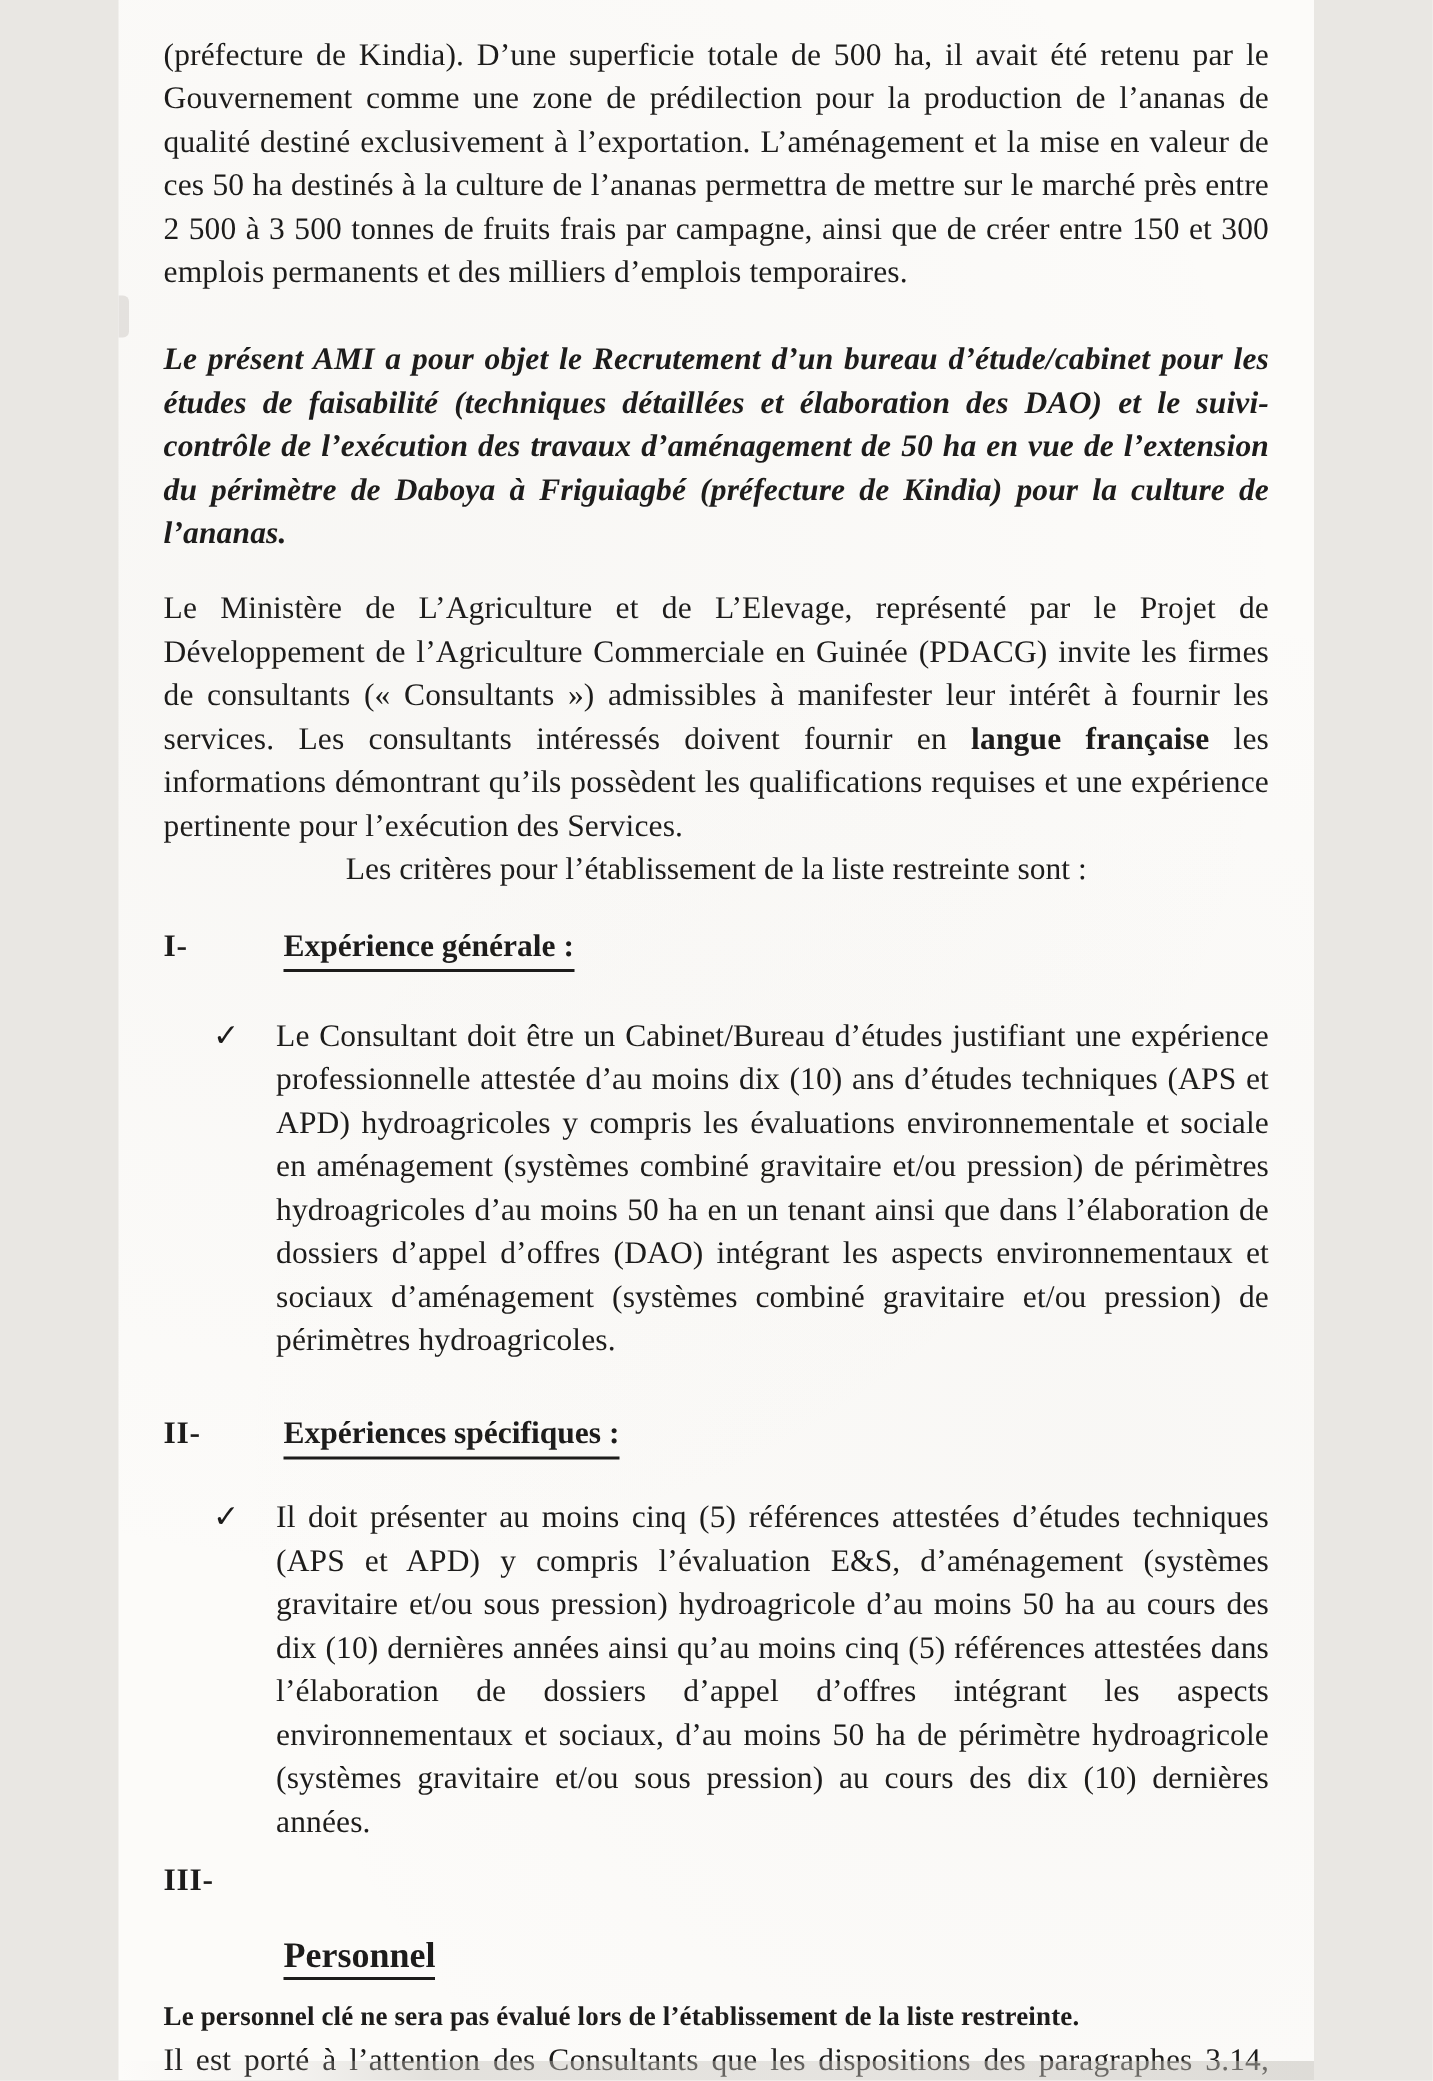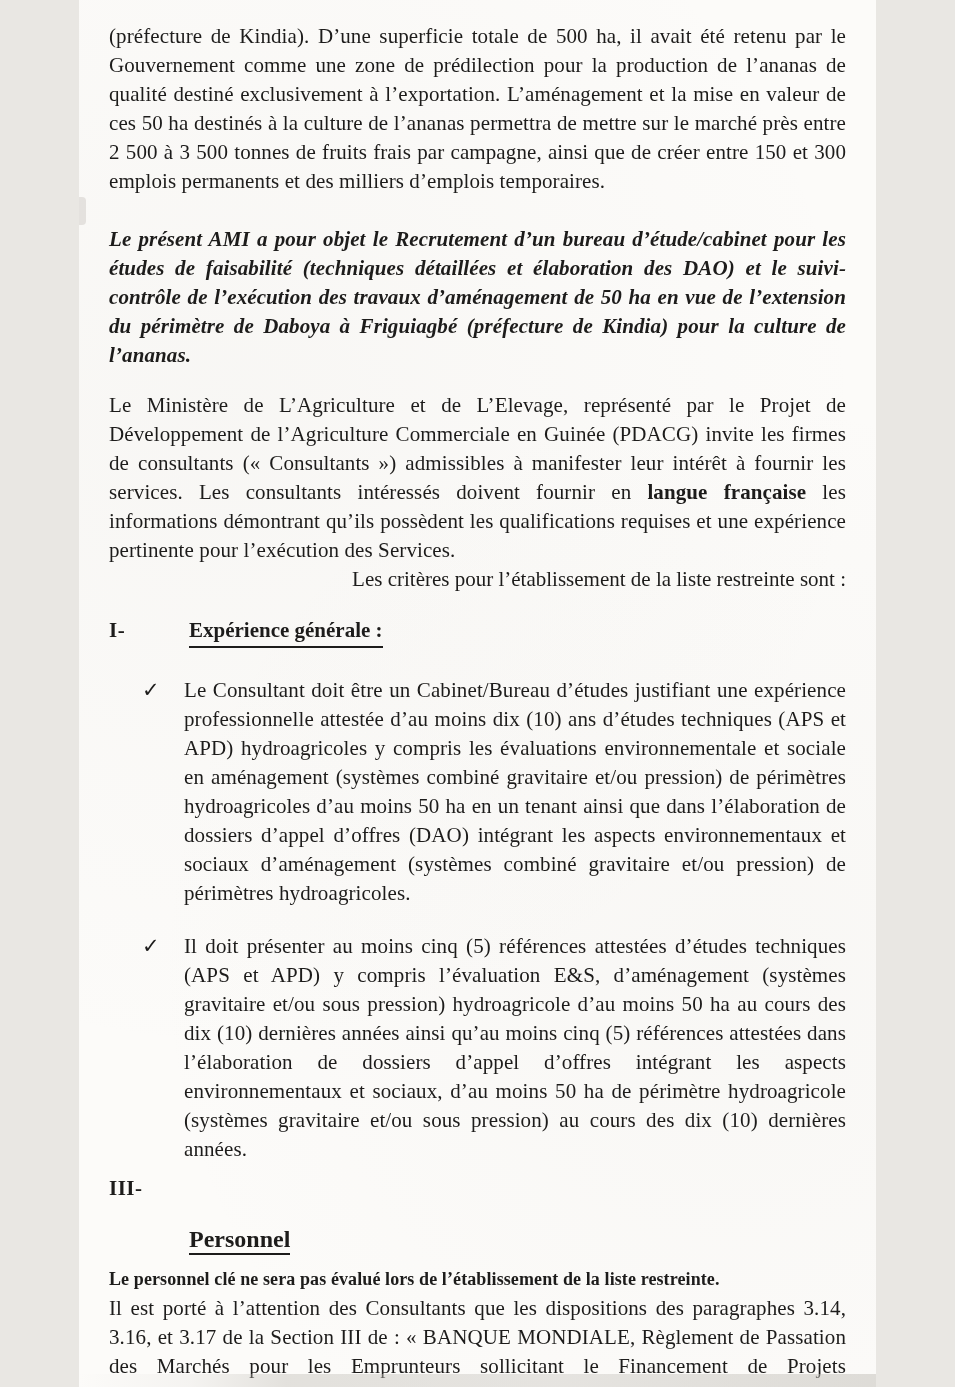--- a/index.html
+++ b/index.html
@@ -24,21 +24,21 @@
     margin:0;
     letter-spacing:0.1px;
   }
   .para.object{
     font-weight:700;
     font-style:italic;
     margin-top:29px;
   }
   .para.ministry{margin-top:21px;font-family:Liberation Serif, serif;}
   .criteria-line{
-    font-size:21px;line-height:29px;margin:0;text-align:right;
+    font-size:21px;line-height:29px;margin:0;text-align:center;
   }
   .section-head{
     display:flex;
     align-items:baseline;
     font-size:21px;
     line-height:29px;
     font-weight:700;
     margin:0;
   }
   .section-head .numeral{
@@ -125,20 +125,24 @@
   <div class="section-head head-1">
     <span class="numeral">I-</span>
     <span class="title">Expérience générale :</span>
   </div>
 
   <div class="bullet">
     <span class="check">✓</span>
     <span>Le Consultant doit être un Cabinet/Bureau d’études justifiant une expérience professionnelle attestée d’au moins dix (10) ans d’études techniques (APS et APD) hydroagricoles y compris les évaluations environnementale et sociale en aménagement (systèmes combiné gravitaire et/ou pression) de périmètres hydroagricoles d’au moins 50 ha en un tenant  ainsi que dans l’élaboration de dossiers d’appel d’offres (DAO) intégrant les aspects environnementaux et sociaux d’aménagement (systèmes combiné gravitaire et/ou pression) de périmètres hydroagricoles.</span>
   </div>
 
+  <div class="section-head head-2">
+    <span class="numeral">II-</span>
+    <span class="title">Expériences spécifiques :</span>
+  </div>
 
   <div class="bullet second">
     <span class="check">✓</span>
     <span>Il doit présenter au moins cinq (5) références attestées d’études techniques (APS et APD) y compris l’évaluation E&amp;S, d’aménagement (systèmes gravitaire et/ou sous pression) hydroagricole d’au moins 50 ha au cours des dix (10) dernières années ainsi qu’au moins cinq (5) références attestées dans l’élaboration de dossiers d’appel d’offres intégrant les aspects environnementaux et sociaux, d’au moins 50 ha de périmètre hydroagricole (systèmes gravitaire et/ou sous pression) au cours des dix (10) dernières années.</span>
   </div>
 
   <div class="section-head head-2 head-3">
     <span class="numeral">III-</span>
   </div>
 

